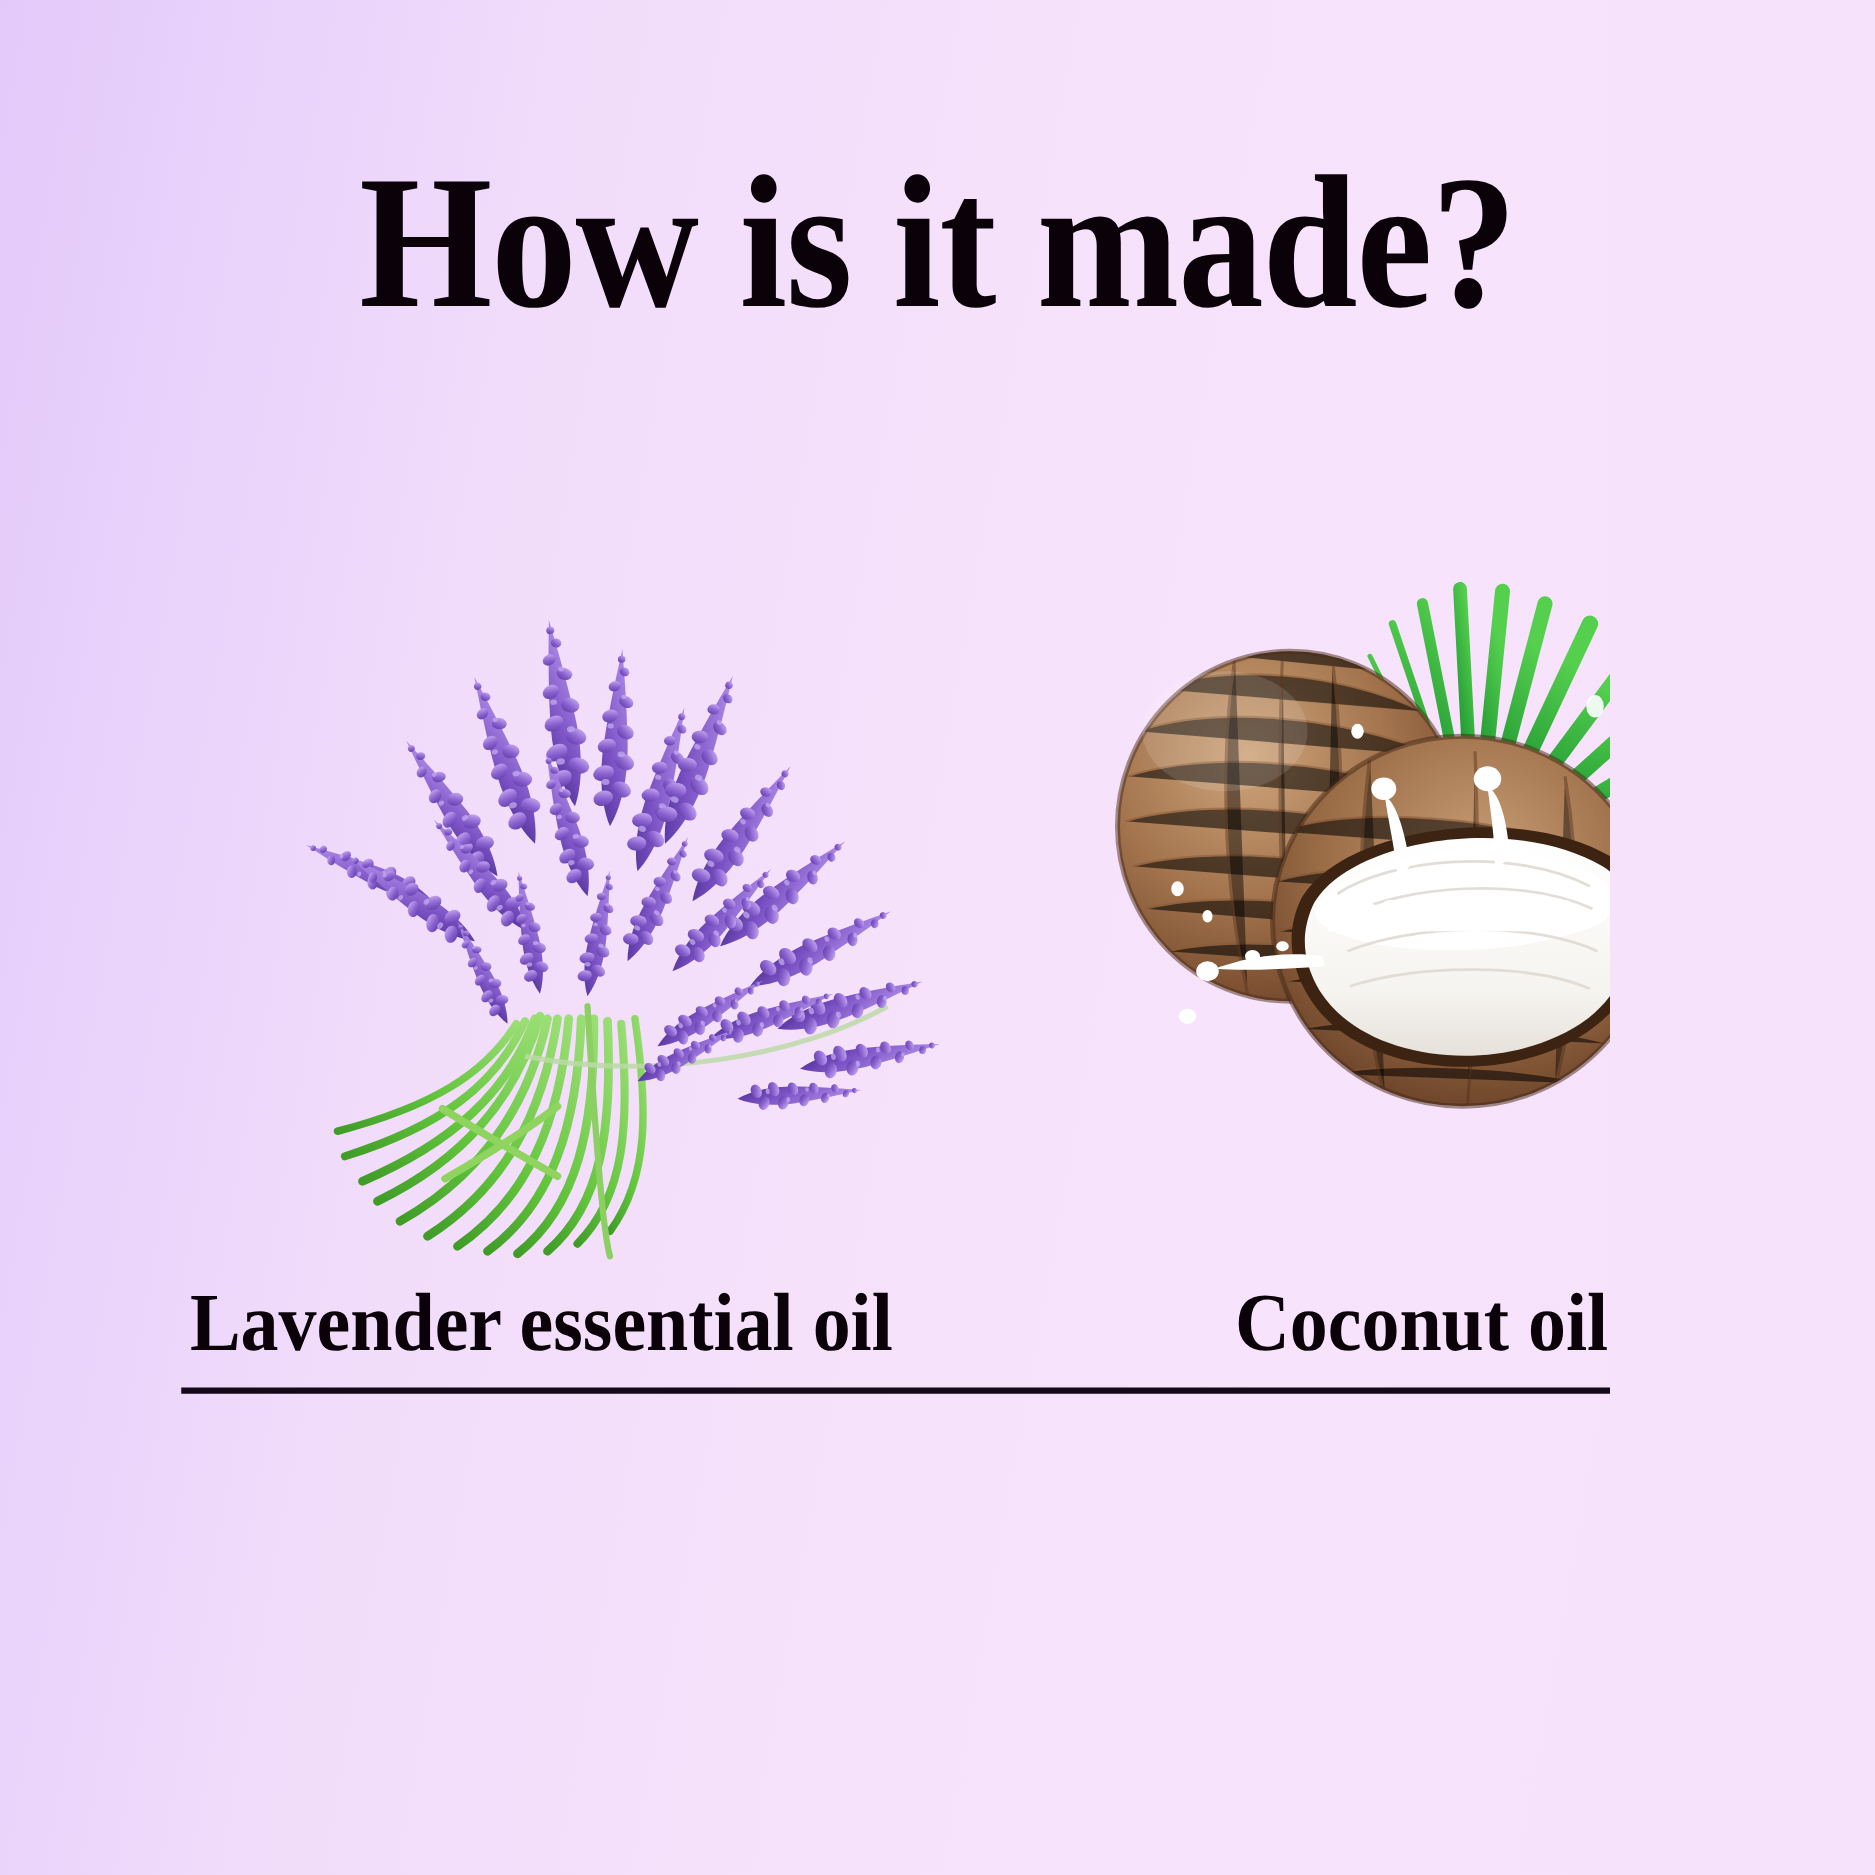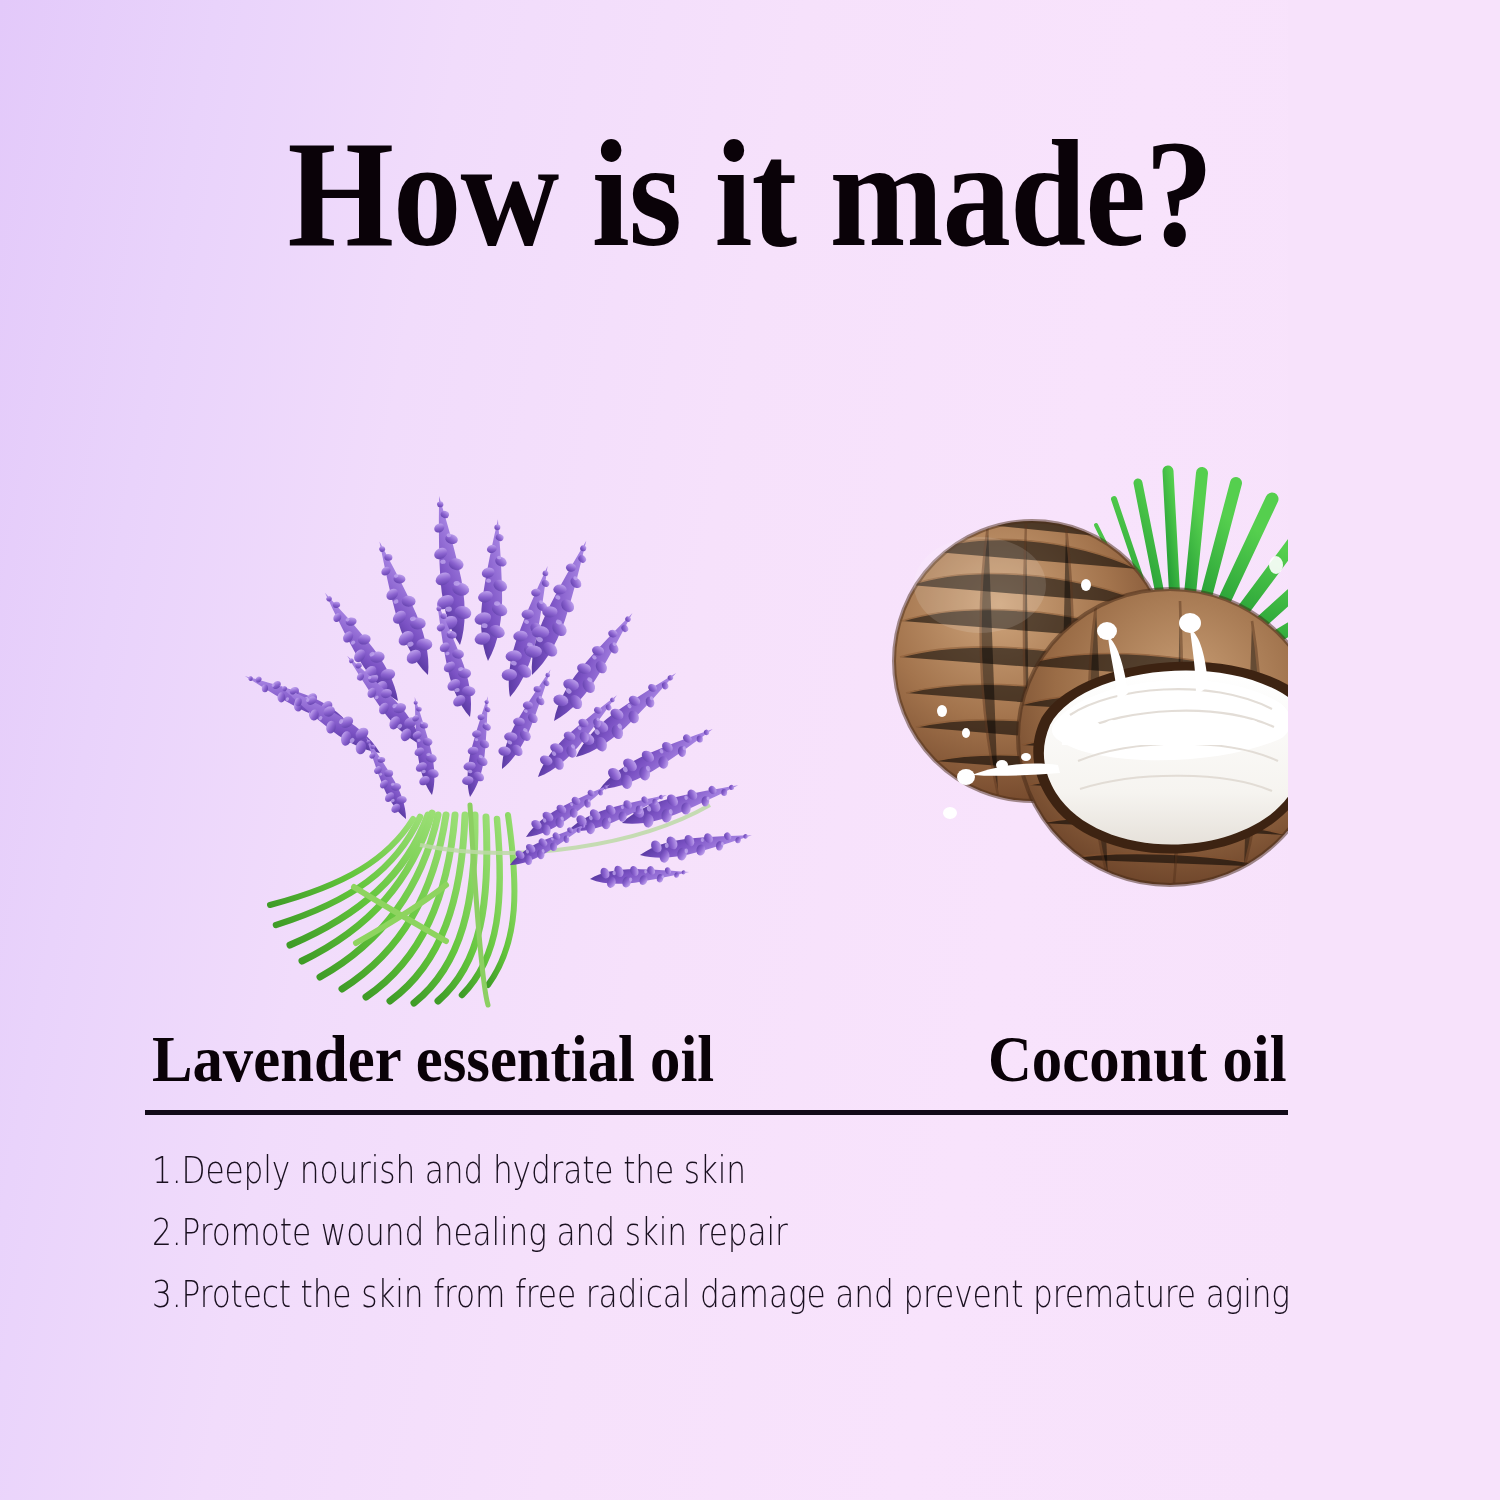--- a/index.html
+++ b/index.html
@@ -395,19 +395,14 @@
       </g>
     </svg>
   </div>
 
   <div class="caption" id="caption-lavender">Lavender essential oil</div>
 
   <div class="caption" id="caption-coconut">Coconut oil</div>
 
   <div id="divider"></div>
 
-  <div id="benefit-list">
-    <div class="benefit-item">1.Deeply nourish and hydrate the skin</div>
-    <div class="benefit-item">2.Promote wound healing and skin repair</div>
-    <div class="benefit-item">3.Protect the skin from free radical damage and prevent premature aging</div>
-  </div>
 
 </div>
 
 </body></html>

